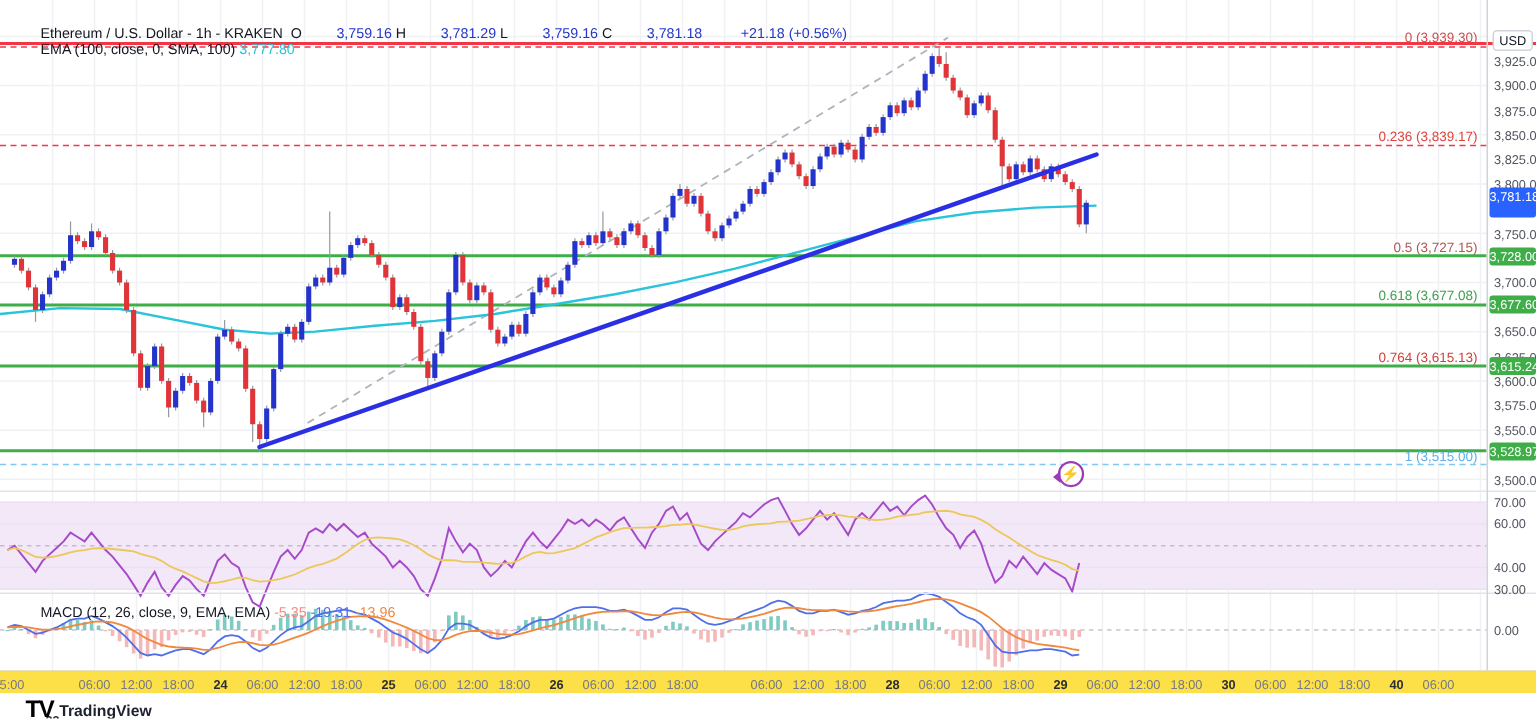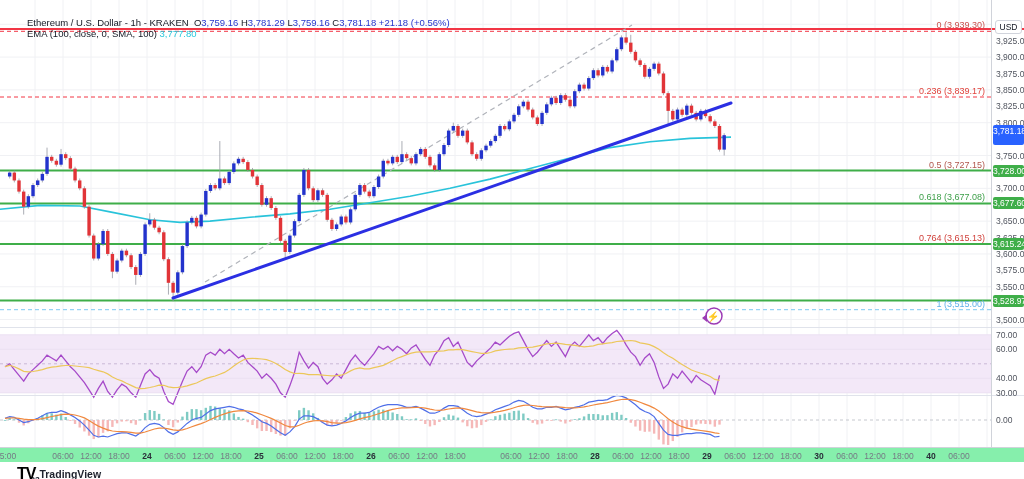--- a/index.html
+++ b/index.html
@@ -3,42 +3,42 @@
 <meta charset="utf-8">
 <style>
   * { margin:0; padding:0; box-sizing:border-box; }
   html,body { width:1024px; height:479px; background:#ffffff; overflow:hidden;
     font-family:"Liberation Sans", sans-serif; }
   #stage { position:relative; width:1024px; height:479px; background:#fff; }
   #chart-svg { position:absolute; left:0; top:0; }
   .abs { position:absolute; white-space:nowrap; }
   .watermark { left:20px; top:4px; font-size:9px; color:#4a4d57; }
   .legend-row { left:27px; font-size:9.5px; color:#131722; letter-spacing:0; }
-  .legend-row .val { color:#2536cc; }
+  .legend-row .val { color:#2536cc;margin-left:23px; }
   .legend-row .lab { color:#131722; }
   .ema-val { color:#26c6da; }
   .rsi-val { color:#a64ac9; }
   .rsi-sma { color:#d9a93c; }
   .rsi-nil { color:#9598a1; }
   .macd-hist-val { color:#f28b82; }
   .macd-val { color:#4f6fe8; }
   .macd-sig-val { color:#f0883e; }
   .fib-label { font-size:9px; text-align:right; right:39px; }
   .price-axis { position:absolute; left:991px; top:0; width:33px; height:447px;
     border-left:1px solid #d0d3da; background:transparent; }
   .ptick { position:absolute; left:4px; font-size:8.5px; color:#50545e; transform:translateY(-50%); }
   .pbadge { position:absolute; left:1px; width:31px; text-align:center; color:#fff;
     font-size:8.5px; border-radius:2px; transform:translateY(-50%); padding:1px 0; }
   .pbadge.last { line-height:8px; padding:2px 0; }
   .pbadge .sub { font-size:7.5px; display:block;padding-left:36px; }
   .usd-btn { position:absolute; left:995px; top:20px; width:27px; height:14px;
     border:1px solid #d1d4dc; border-radius:3px; font-size:8.5px; color:#131722;
     display:flex; align-items:center; justify-content:center; background:#fff; }
   .time-axis { position:absolute; left:0; top:447px; width:1024px; height:15px;
-    border-top:1px solid #d0d3da; background:#86efac; }
+    border-top:1px solid #d0d3da; background:#fde047; }
   .tlabel { position:absolute; top:3px; font-size:8.5px; color:#757984; transform:translateX(-50%); }
   .tlabel.day { color:#2a2e39; font-weight:700; }
   .logo { left:17px; top:465px; display:flex; align-items:center; gap:4px;
     font-size:10.5px; font-weight:700; color:#1e222d; }
   .logo .tv-mark { font-weight:900; letter-spacing:-1px; font-size:16px; color:#000; }
 </style>
 </head>
 <body>
 
 <div id="stage">
@@ -592,20 +592,26 @@
     <span class="lab">C</span><span class="val">3,781.18</span>
     <span class="val">+21.18 (+0.56%)</span>
   </div>
 
   <div class="abs legend-row" style="top:28px;">
     <span class="lab">EMA (100, close, 0, SMA, 100)</span>
     <span class="ema-val">3,777.80</span>
   </div>
 
 
+  <div class="abs legend-row" style="top:403px;">
+    <span class="lab">MACD (12, 26, close, 9, EMA, EMA)</span>
+    <span class="macd-hist-val">-5.35</span>
+    <span class="macd-val">-19.31</span>
+    <span class="macd-sig-val">-13.96</span>
+  </div>
 
   <div id="fib-labels">
       <div class="abs fib-label" style="top: 20px; color: rgb(201, 82, 78);">0 (3,939.30)</div>
       <div class="abs fib-label" style="top: 86px; color: rgb(224, 67, 60);">0.236 (3,839.17)</div>
       <div class="abs fib-label" style="top: 159.5px; color: rgb(177, 87, 77);">0.5 (3,727.15)</div>
       <div class="abs fib-label" style="top: 192.4px; color: rgb(63, 160, 75);">0.618 (3,677.08)</div>
       <div class="abs fib-label" style="top: 233px; color: rgb(208, 64, 58);">0.764 (3,615.13)</div>
       <div class="abs fib-label" style="top: 298.7px; color: rgb(95, 176, 232);">1 (3,515.00)</div>
     </div>
 

